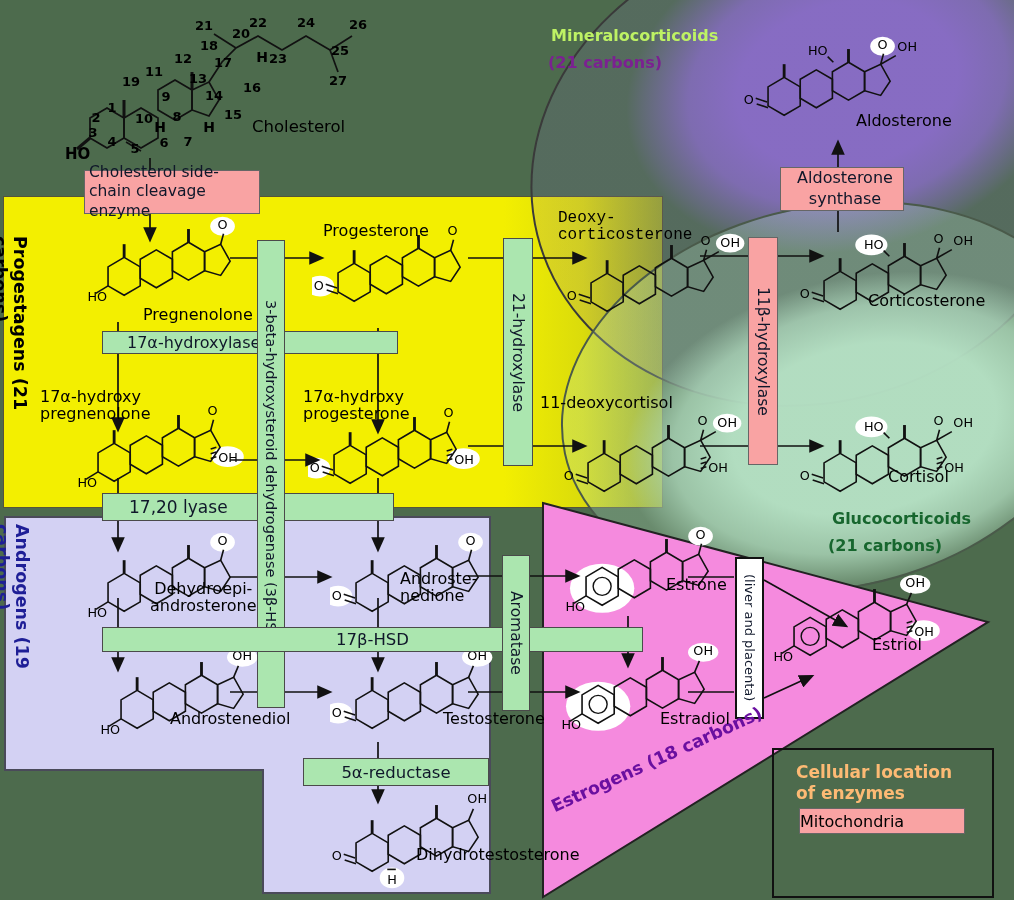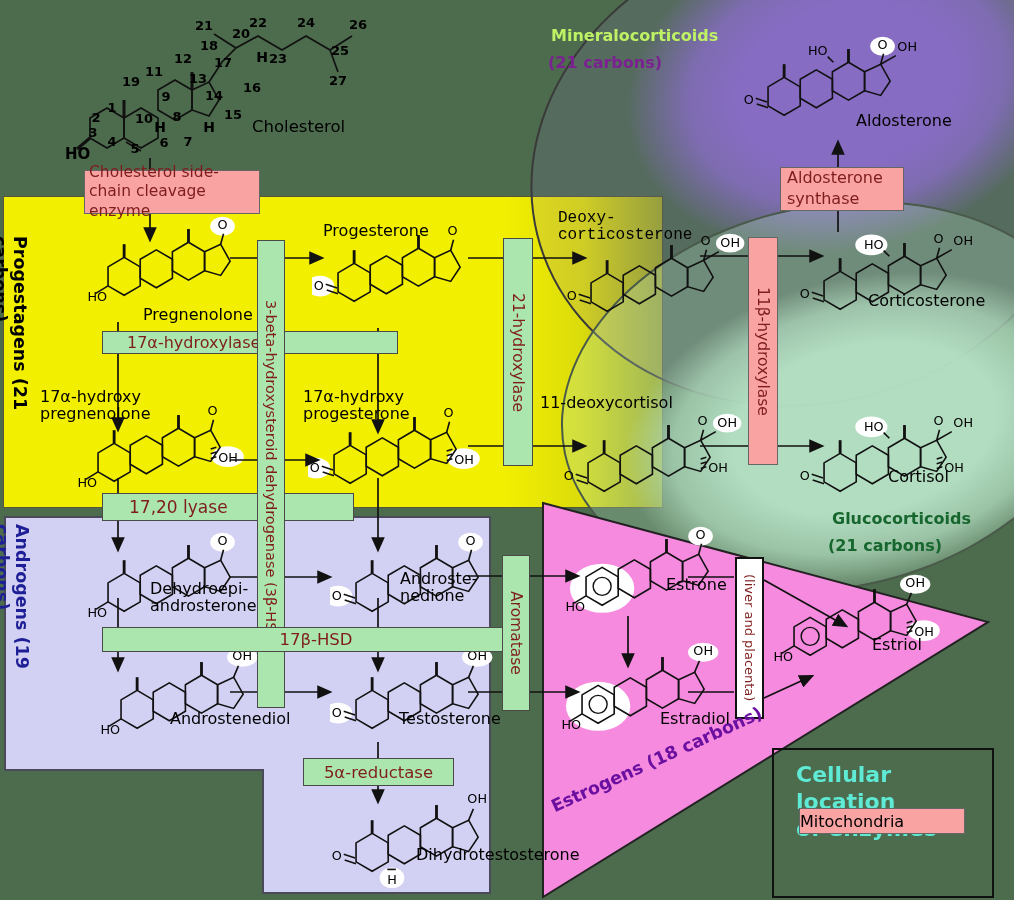--- a/index.html
+++ b/index.html
@@ -10,52 +10,52 @@
   #yellow-region{left:3px;top:196px;width:658px;height:310px;z-index:1;
     background:linear-gradient(90deg,#f3ef00 0 76%,rgba(243,239,0,.85) 88%,rgba(243,239,0,.45) 100%);
     border:1px solid #55553a;}
   #purple-ellipse{left:528px;top:-70px;width:560px;height:470px;border-radius:50%;
     border:2px solid #3a3a3a;transform:rotate(-14deg);z-index:2;}
   #green-ellipse{left:558px;top:205px;width:540px;height:380px;border-radius:50%;
     border:2px solid #4a5a4a;transform:rotate(-12deg);z-index:3;}
   #shape-svg{left:0;top:0;z-index:4;}
   
   .enzyme-box{position:absolute;z-index:7;display:flex;align-items:center;
-    font-size:16px;color:#7f1d1d;box-sizing:border-box;}
+    font-size:16px;color:#0f172a;box-sizing:border-box;}
   .mito{background:#f9a3a3;border:1px solid #666;}
   .ser{background:#abe6af;border:1px solid #4a4a4a;}
   .whitebox{background:#fff;border:2px solid #111;}
   .vert{writing-mode:vertical-rl;text-orientation:mixed;justify-content:center;text-align:center;}
   #e0{left:84px;top:170px;width:176px;height:44px;font-size:15.5px;padding-left:4px;line-height:1.25;}
   #e1{left:102px;top:331px;width:296px;height:23px;padding-left:24px;}
-  #e2{left:102px;top:493px;width:252px;height:28px;padding-left:26px;font-size:17px;}
+  #e2{left:102px;top:493px;width:292px;height:28px;padding-left:26px;font-size:17px;}
   #e3{left:257px;top:240px;width:28px;height:468px;font-size:14.5px;}
   #e4{left:503px;top:238px;width:30px;height:228px;font-size:15.5px;}
   #e5{left:748px;top:237px;width:30px;height:228px;font-size:15.5px;}
-  #e6{left:780px;top:167px;width:124px;height:44px;padding-left:6px;line-height:1.3;}
-  #e7{left:102px;top:627px;width:428px;height:25px;justify-content:center;font-size:16.5px;}
-  #e8{left:303px;top:758px;width:151px;height:28px;justify-content:center;font-size:16.5px;}
+  #e6{left:780px;top:167px;width:124px;height:44px;padding-left:6px;line-height:1.3;text-align:center;}
+  #e7{left:102px;top:627px;width:541px;height:25px;justify-content:center;font-size:16.5px;}
+  #e8{left:303px;top:758px;width:186px;height:28px;justify-content:center;font-size:16.5px;}
   #e9{left:502px;top:555px;width:28px;height:156px;font-size:15.5px;}
   #e10{left:735px;top:557px;width:29px;height:162px;font-size:13px;}
   
   .vlabel{position:absolute;z-index:8;writing-mode:vertical-rl;text-orientation:mixed;
     font-weight:bold;font-size:17.5px;display:flex;justify-content:center;}
   #lbl-progestagens{left:4px;top:236px;height:250px;width:26px;color:#000;}
   #lbl-androgens{left:6px;top:524px;height:224px;width:26px;color:#1e1e96;}
   .rlabel{position:absolute;z-index:8;font-weight:bold;font-size:16px;white-space:nowrap;}
   #lbl-mineralo1{left:551px;top:26px;color:#bef264;}
   #lbl-mineralo2{left:548px;top:53px;color:#7b2191;}
   #lbl-gluco1{left:832px;top:509px;color:#17662e;text-align:right;}
   #lbl-gluco2{left:828px;top:536px;color:#17662e;}
   #lbl-estrogens{left:548px;top:798px;color:#6a0fa0;font-size:17.5px;
     transform:rotate(-24.5deg);transform-origin:left top;}
   
   #legend{left:772px;top:748px;width:218px;height:146px;border:2px solid #111;z-index:8;}
-  #legend-title{position:absolute;left:22px;top:12px;font-weight:bold;font-size:22px;
-    color:#5eead4;line-height:1.22;}
+  #legend-title{position:absolute;left:22px;top:12px;font-weight:bold;font-size:17px;
+    color:#fdba74;line-height:1.22;}
   #legend-mito{position:absolute;left:25px;top:58px;width:166px;height:26px;font-size:16px;
     display:flex;align-items:center;box-sizing:border-box;}
   #legend-ser{position:absolute;left:25px;top:90px;width:166px;height:46px;font-size:15.5px;
     display:flex;align-items:center;padding-left:6px;box-sizing:border-box;line-height:1.15;}
   
   .mol-label{position:absolute;z-index:8;font-size:16px;color:#000;line-height:1.08;white-space:nowrap;}
   .mol-svg{position:absolute;z-index:5;}
   #arrow-svg{position:absolute;left:0;top:0;z-index:6;}
 </style>
 </head>
@@ -313,21 +313,21 @@
       <path d="M61,50 L61,70 L78,80 L95,70 L95,50 L78,40 Z" fill="none" stroke="#111" stroke-width="1.7"></path>
       <path d="M95,42 L95,62 L112,72 L129,62 L129,42 L112,32 Z" fill="none" stroke="#111" stroke-width="1.7"></path>
       <path d="M129,42 L129,62 L146,67 L156,52 L146,34 Z" fill="none" stroke="#111" stroke-width="1.7"></path>
       <path d="M44,48 L44,34" stroke="#111" stroke-width="3" fill="none"></path>
       <path d="M112,32 L112,18" stroke="#111" stroke-width="3" fill="none"></path>
       <path d="M27,78 L14,86" stroke="#111" stroke-width="1.7" fill="none"></path>
       <text x="26" y="94" text-anchor="end" font-size="13.5" fill="#000">HO</text>
       <path d="M146,34 L149,23" stroke="#111" stroke-width="1.7" fill="none"></path>
       <text x="148" y="18" text-anchor="middle" font-size="13.5" fill="#000">O</text>
     </svg>
-    <div class="mol-label" style="left: 150px; top: 580px;">
+    <div class="mol-label" style="left: 150px; top: 580px; text-align: center;">
       <div>Dehydroepi-</div>
       <div>androsterone</div>
     </div>
     <svg class="mol-svg" width="195" height="106" viewBox="0 0 205 112" style="left: 330px; top: 528px;">
       <ellipse cx="8" cy="72" rx="15" ry="11" fill="#fff"></ellipse>
       <ellipse cx="148" cy="15" rx="13" ry="10" fill="#fff"></ellipse>
       <path d="M27,58 L27,78 L44,88 L61,78 L61,58 L44,48 Z" fill="none" stroke="#111" stroke-width="1.7"></path>
       <path d="M61,50 L61,70 L78,80 L95,70 L95,50 L78,40 Z" fill="none" stroke="#111" stroke-width="1.7"></path>
       <path d="M95,42 L95,62 L112,72 L129,62 L129,42 L112,32 Z" fill="none" stroke="#111" stroke-width="1.7"></path>
       <path d="M129,42 L129,62 L146,67 L156,52 L146,34 Z" fill="none" stroke="#111" stroke-width="1.7"></path>
@@ -365,21 +365,21 @@
       <path d="M61,50 L61,70 L78,80 L95,70 L95,50 L78,40 Z" fill="none" stroke="#111" stroke-width="1.7"></path>
       <path d="M95,42 L95,62 L112,72 L129,62 L129,42 L112,32 Z" fill="none" stroke="#111" stroke-width="1.7"></path>
       <path d="M129,42 L129,62 L146,67 L156,52 L146,34 Z" fill="none" stroke="#111" stroke-width="1.7"></path>
       <path d="M44,48 L44,34" stroke="#111" stroke-width="3" fill="none"></path>
       <path d="M112,32 L112,18" stroke="#111" stroke-width="3" fill="none"></path>
       <path d="M14,70 L26,74 M15,76 L27,80" stroke="#111" stroke-width="1.7" fill="none"></path>
       <text x="12" y="76" text-anchor="end" font-size="13.5" fill="#000">O</text>
       <path d="M146,34 L151,22" stroke="#111" stroke-width="1.7" fill="none"></path>
       <text x="155" y="16" text-anchor="middle" font-size="13.5" fill="#000">OH</text>
     </svg>
-    <div class="mol-label" style="left: 399px; top: 710px;">
+    <div class="mol-label" style="left: 443px; top: 710px;">
       <div>Testosterone</div>
     </div>
     <svg class="mol-svg" width="195" height="106" viewBox="0 0 205 112" style="left: 330px; top: 788px;">
       <ellipse cx="65" cy="95" rx="13" ry="11" fill="#fff"></ellipse>
       <path d="M27,58 L27,78 L44,88 L61,78 L61,58 L44,48 Z" fill="none" stroke="#111" stroke-width="1.7"></path>
       <path d="M61,50 L61,70 L78,80 L95,70 L95,50 L78,40 Z" fill="none" stroke="#111" stroke-width="1.7"></path>
       <path d="M95,42 L95,62 L112,72 L129,62 L129,42 L112,32 Z" fill="none" stroke="#111" stroke-width="1.7"></path>
       <path d="M129,42 L129,62 L146,67 L156,52 L146,34 Z" fill="none" stroke="#111" stroke-width="1.7"></path>
       <path d="M44,48 L44,34" stroke="#111" stroke-width="3" fill="none"></path>
       <path d="M112,32 L112,18" stroke="#111" stroke-width="3" fill="none"></path>

